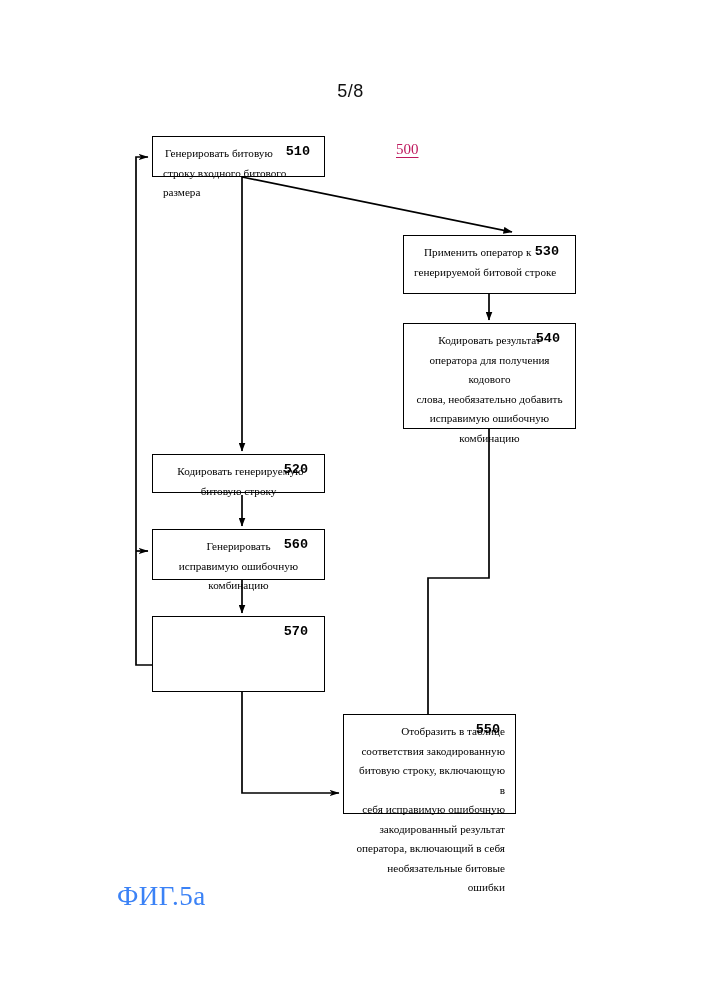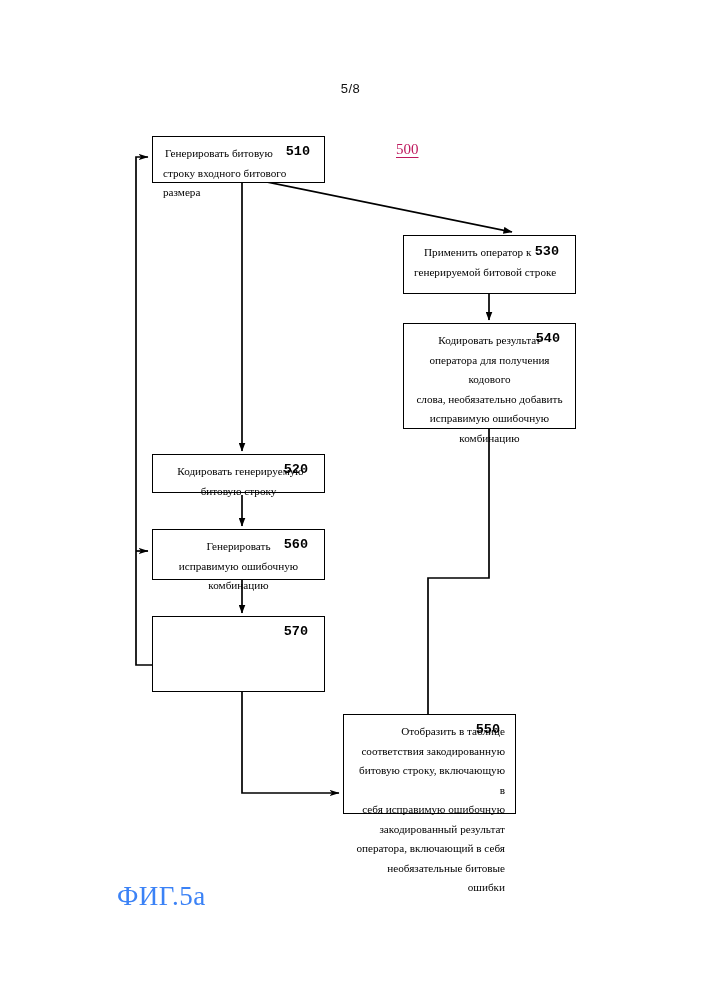--- a/index.html
+++ b/index.html
@@ -25,21 +25,21 @@
   }
 
   
   .page-number {
     position: absolute;
     left: 0;
     top: 81px;
     width: 701px;
     text-align: center;
     font-family: "Liberation Sans", sans-serif;
-    font-size: 13px;
+    font-size: 18px;
     letter-spacing: 0.5px;
     color: #111;
   }
 
   .fig-caption {
     position: absolute;
     left: 117px;
     top: 881px;
     font-family: "Liberation Serif", serif;
     font-size: 27px;
@@ -75,21 +75,21 @@
     white-space: pre-line;
   }
   .node .node-num {
     position: absolute;
     font-family: Liberation Mono, monospace;
     font-weight: bold;
     font-size: 13.5px;
     color: #000;
   }
 
-  .node.n510 { left: 152px; top: 136px; width: 173px; height: 47px; }
+  .node.n510 { left: 152px; top: 136px; width: 173px; height: 41px; }
   .node.n510 .node-text { text-indent: 2px; }
   .node.n510 .node-num { right: 14px; top: 7px; }
 
   .node.n530 { left: 403px; top: 235px; width: 173px; height: 59px; }
   .node.n530 .node-text { text-indent: 10px; }
   .node.n530 .node-num { right: 16px; top: 8px; }
 
   .node.n540 { left: 403px; top: 323px; width: 173px; height: 106px; }
   .node.n540 .node-text { text-align: center; }
   .node.n540 .node-num { right: 15px; top: 7px; }

